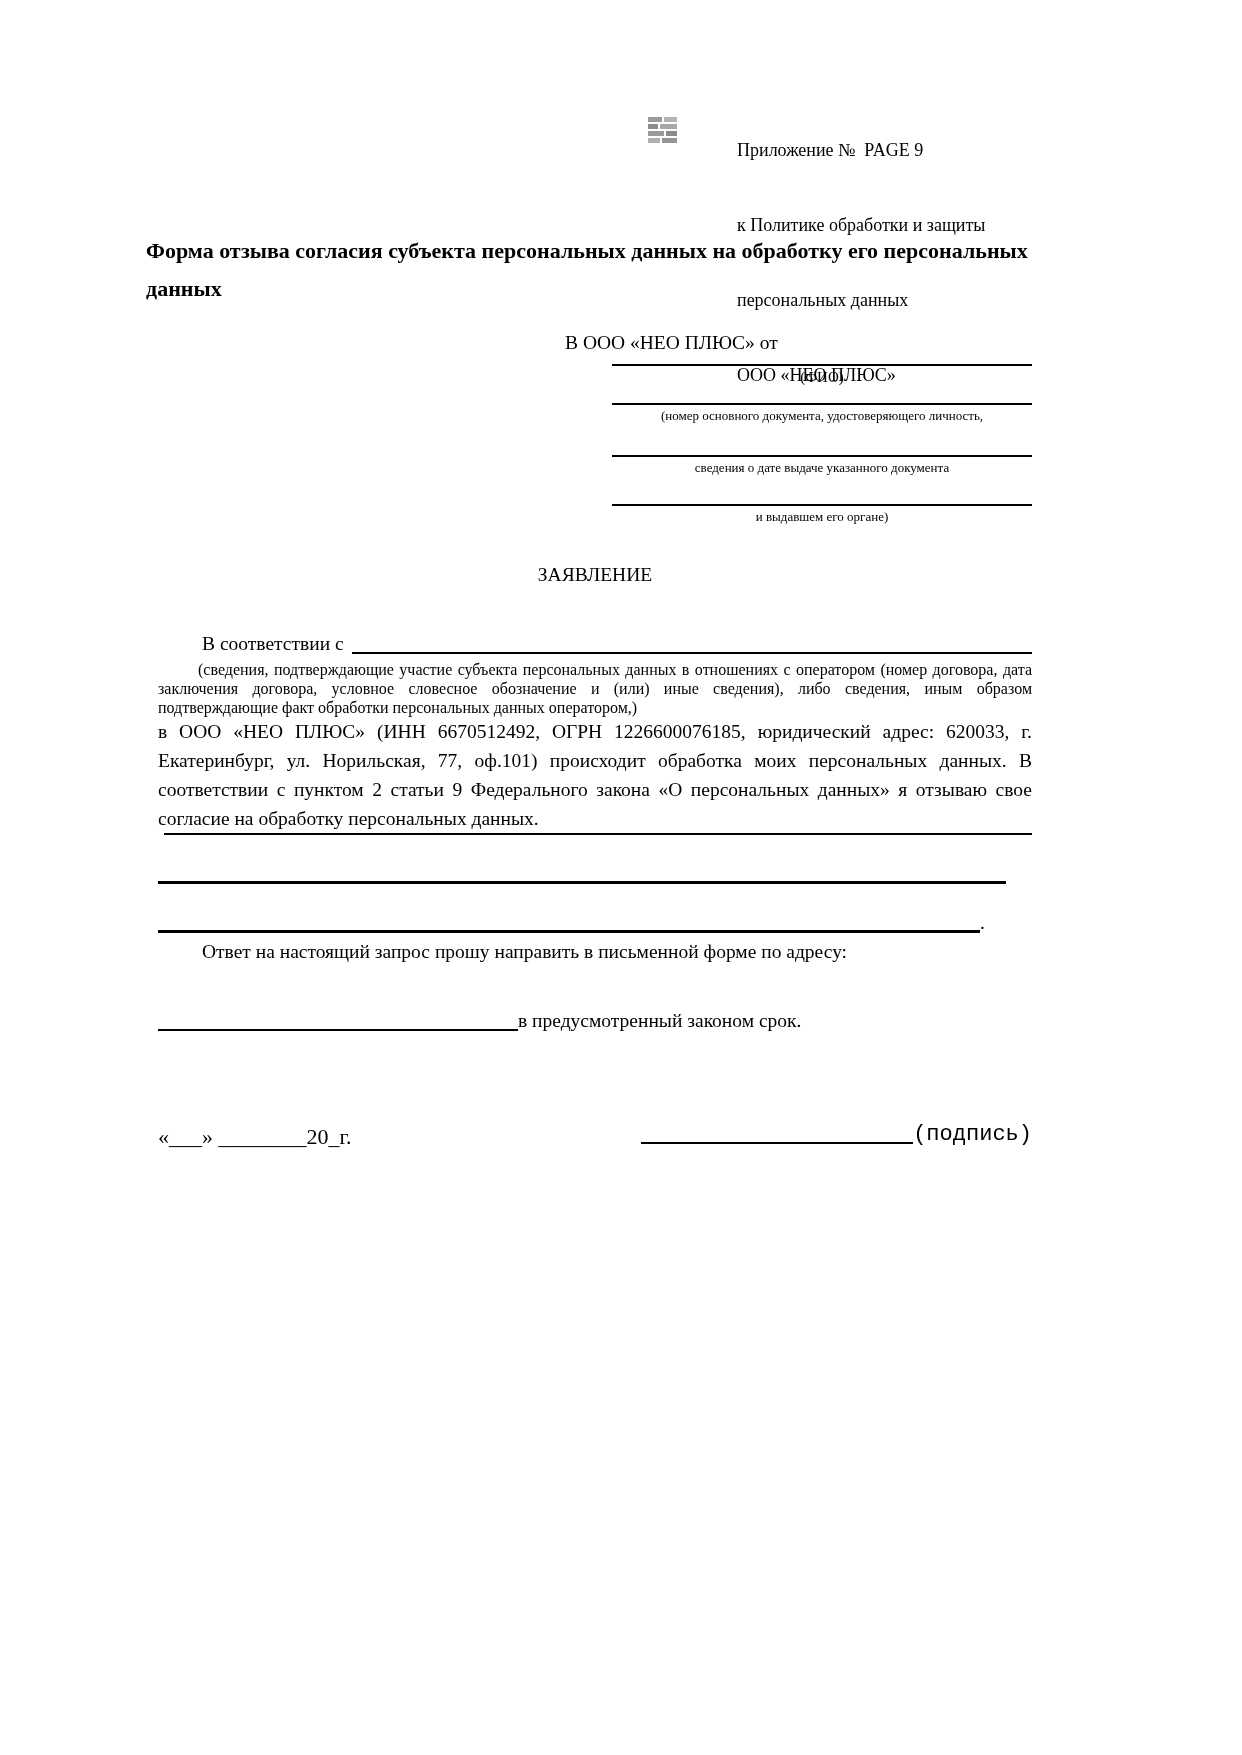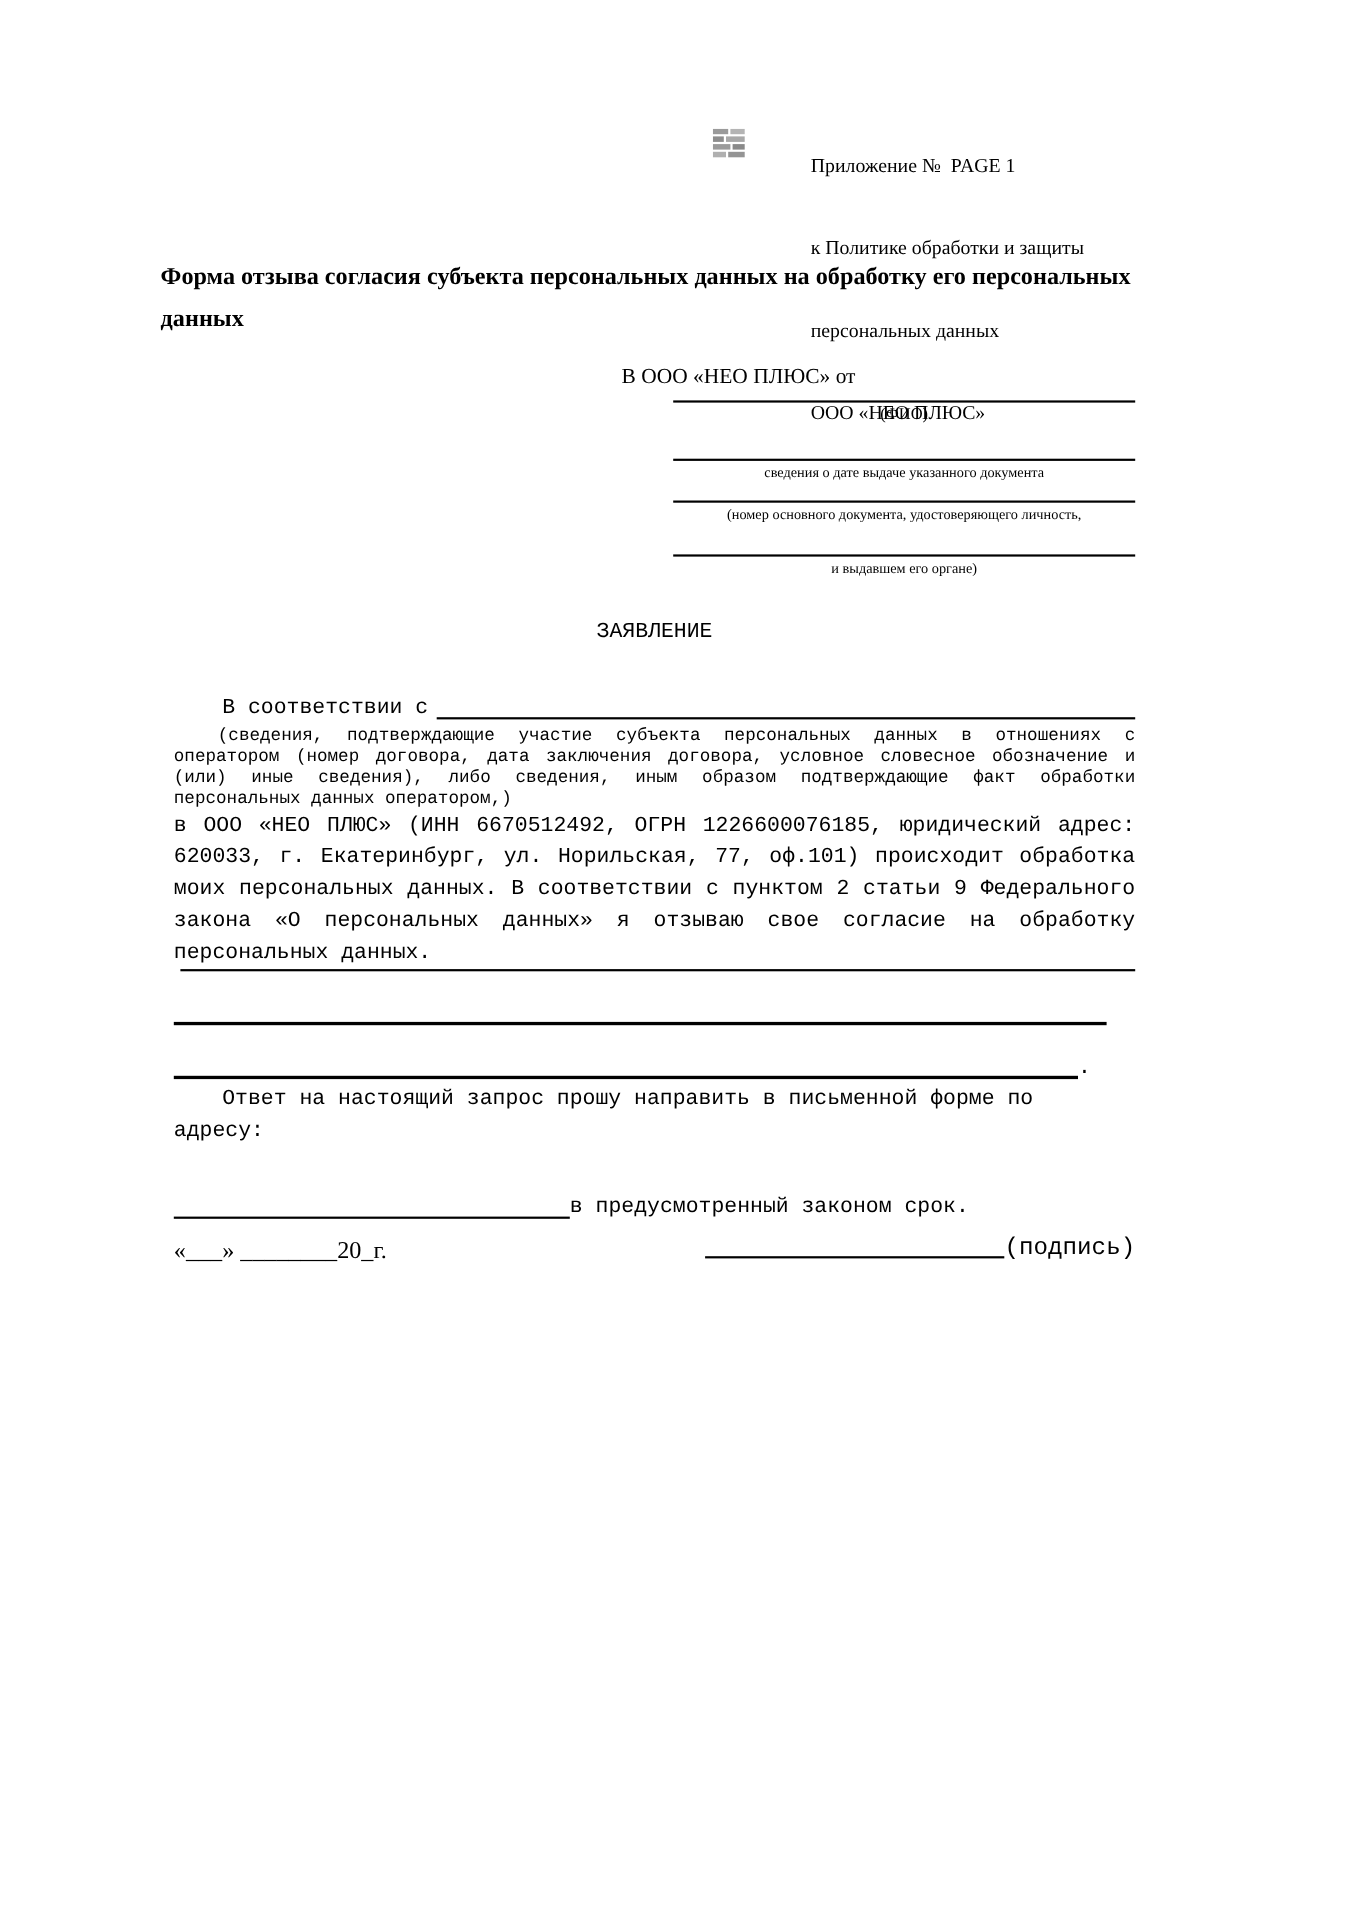--- a/index.html
+++ b/index.html
@@ -67,21 +67,20 @@
   .f-gap-4 { margin-top: 28px; }
 
   
   .statement {
     position: absolute;
     left: 158px;
     top: 560px;
     width: 874px;
     font-size: 19.5px;
     line-height: 29px;
-    font-family: Liberation Mono, monospace;
   }
   .stmt-heading {
     text-align: center;
     margin-bottom: 6px;
   }
   .flex-row { display: flex; align-items: baseline; margin-top: 40px; }
   .indent-44 { margin-left: 44px; }
   .blank {
     border-bottom: 2px solid #000;
     align-self: stretch;
@@ -139,44 +138,44 @@
       <rect x="0" y="7" width="10" height="5" fill="#8d8d8d"></rect>
       <rect x="12" y="7" width="17" height="5" fill="#a8a8a8"></rect>
       <rect x="0" y="14" width="16" height="5" fill="#9b9b9b"></rect>
       <rect x="18" y="14" width="11" height="5" fill="#8a8a8a"></rect>
       <rect x="0" y="21" width="12" height="5" fill="#b0b0b0"></rect>
       <rect x="14" y="21" width="15" height="5" fill="#949494"></rect>
     </svg>
   </div>
 
   <div class="header-block">
-    <div>Приложение №  PAGE 1</div>
+    <div>Приложение №  PAGE 9</div>
     <div>к Политике обработки и защиты</div>
     <div>персональных данных</div>
     <div>ООО «НЕО ПЛЮС»</div>
   </div>
 
   <div class="doc-title">Форма отзыва согласия субъекта персональных данных на обработку его персональных данных</div>
 
   <div class="addressee">
     <div class="to-line">В ООО «НЕО ПЛЮС» от</div>
 
     <div class="field f-gap-1">
       <div class="fill-line"></div>
       <div class="caption fio">(ФИО)</div>
     </div>
 
+    <div class="field f-gap-2">
+      <div class="fill-line"></div>
+      <div class="caption">(номер основного документа, удостоверяющего личность,</div>
+    </div>
+
     <div class="field f-gap-3">
       <div class="fill-line"></div>
       <div class="caption">сведения о дате выдаче указанного документа</div>
-    </div>
-
-    <div class="field f-gap-2">
-      <div class="fill-line"></div>
-      <div class="caption">(номер основного документа, удостоверяющего личность,</div>
     </div>
 
     <div class="field f-gap-4">
       <div class="fill-line"></div>
       <div class="caption">и выдавшем его органе)</div>
     </div>
   </div>
 
   <div class="statement">
     <div class="stmt-heading">ЗАЯВЛЕНИЕ</div>

